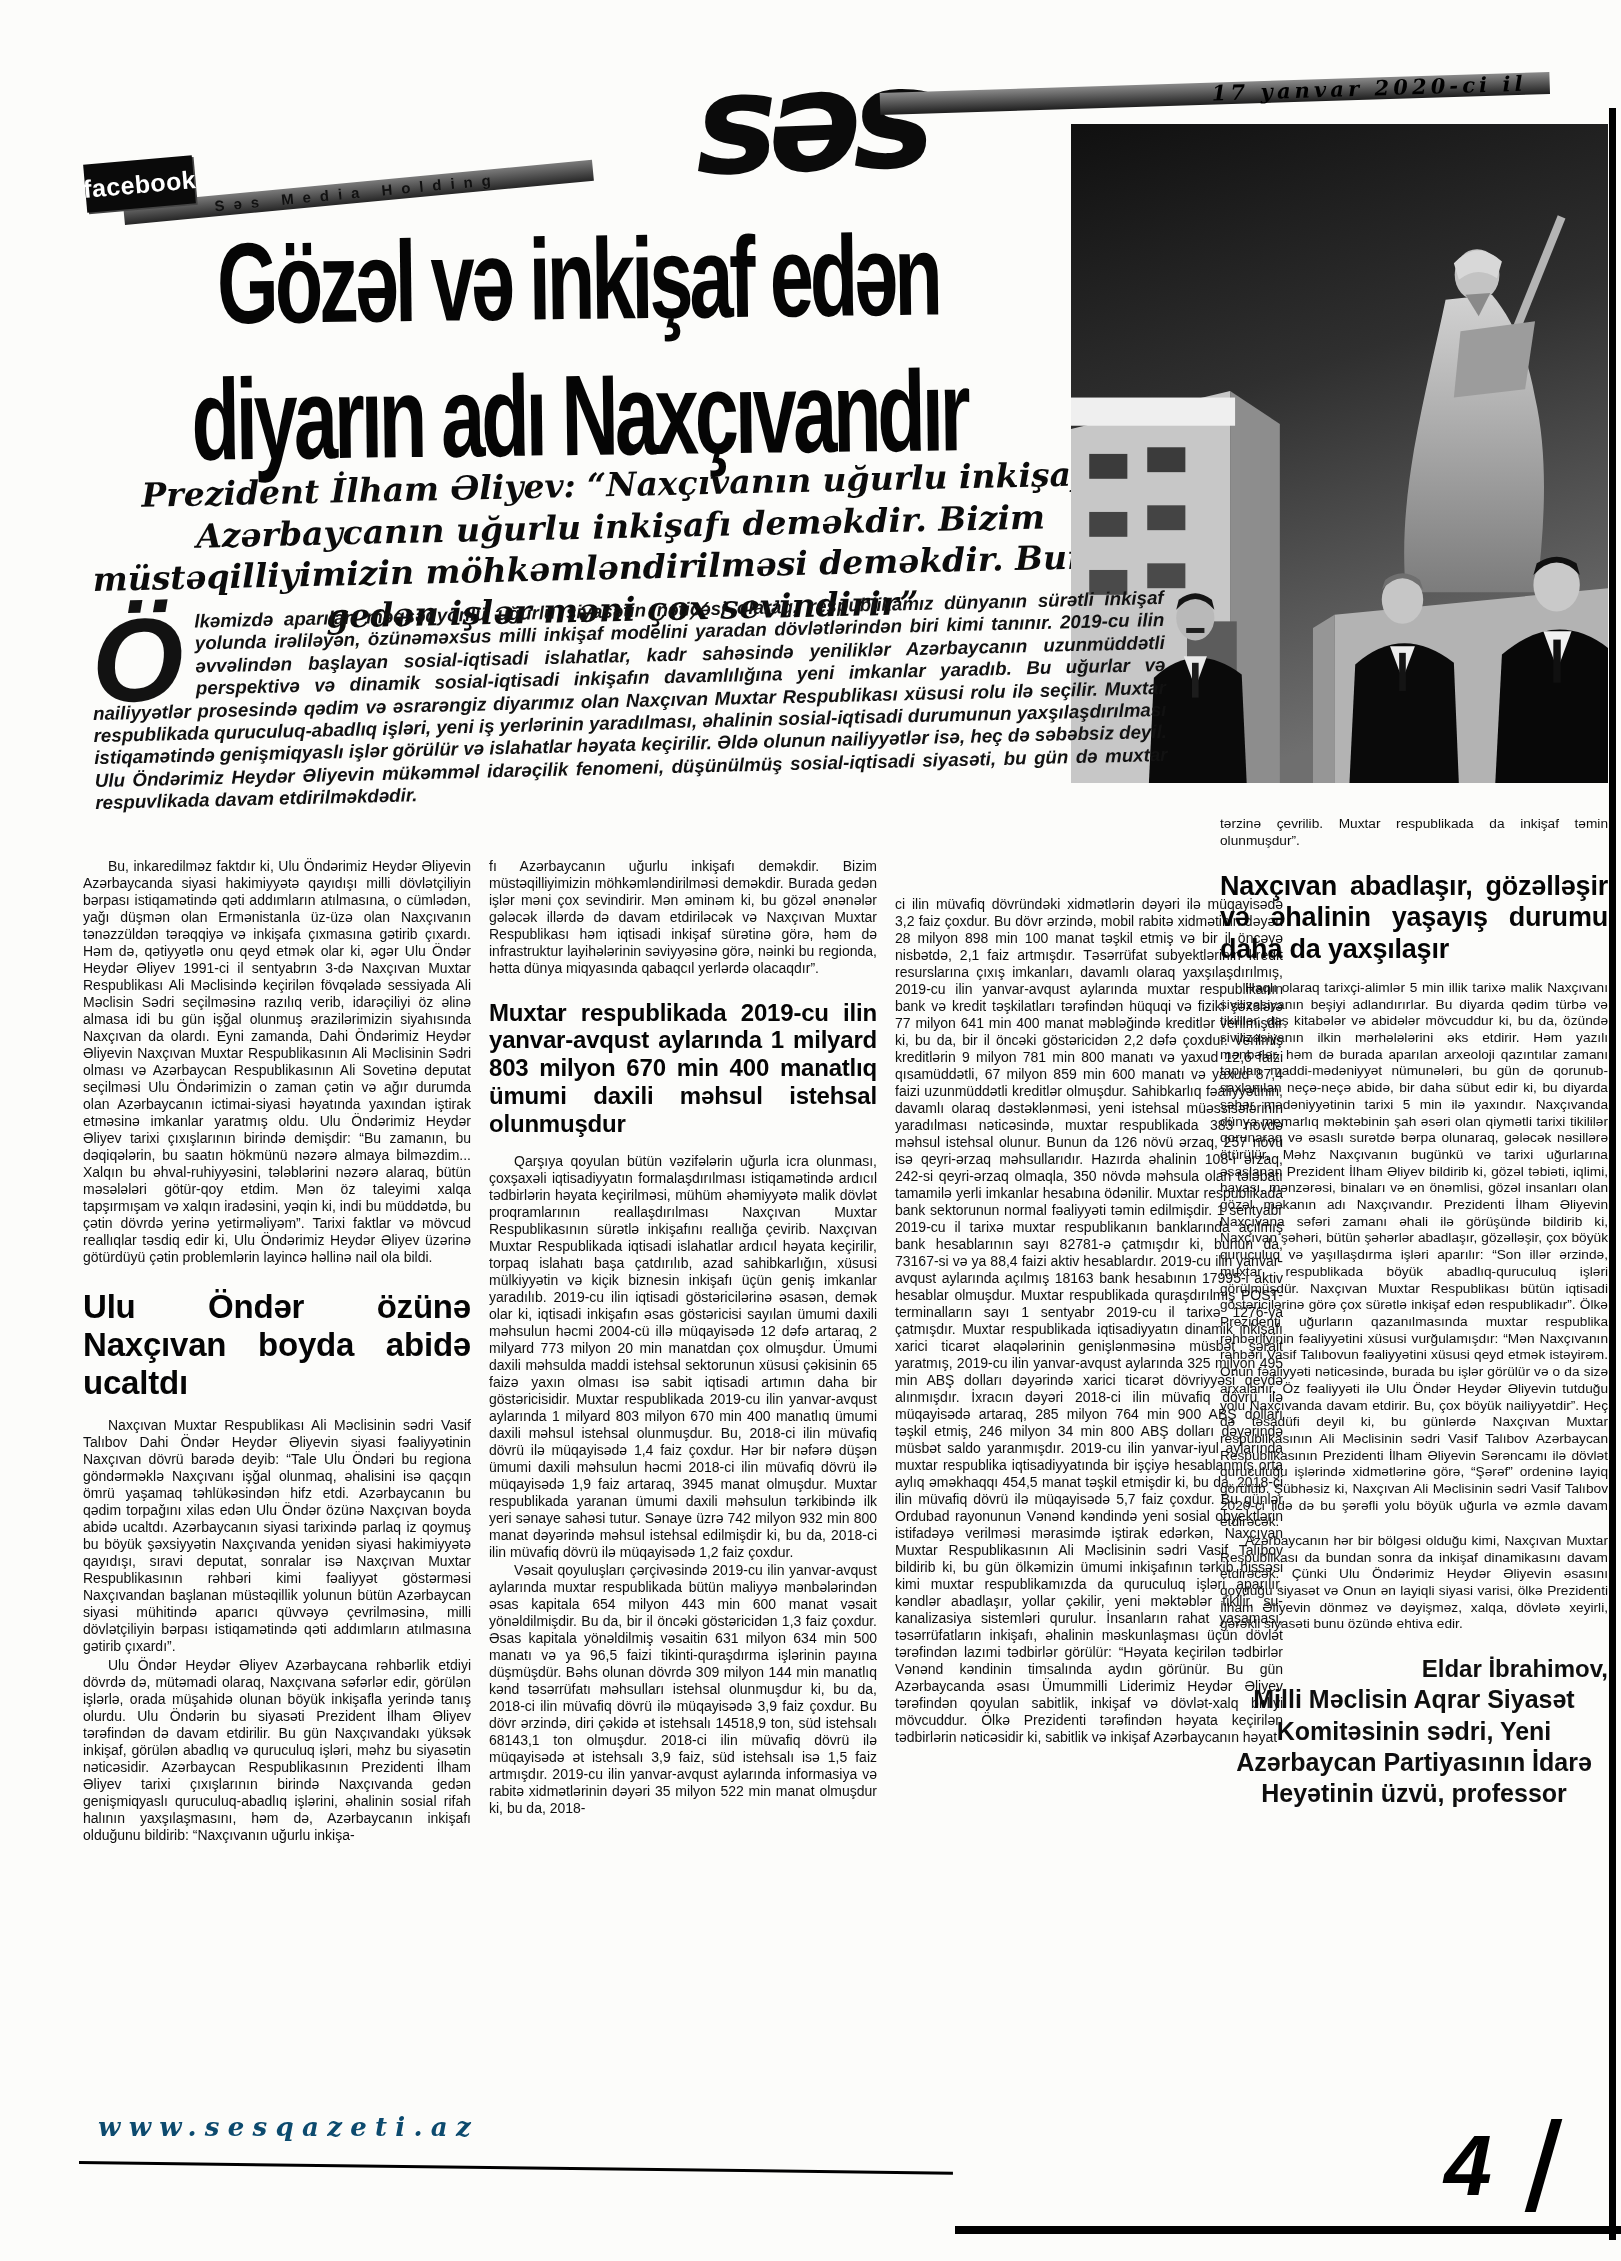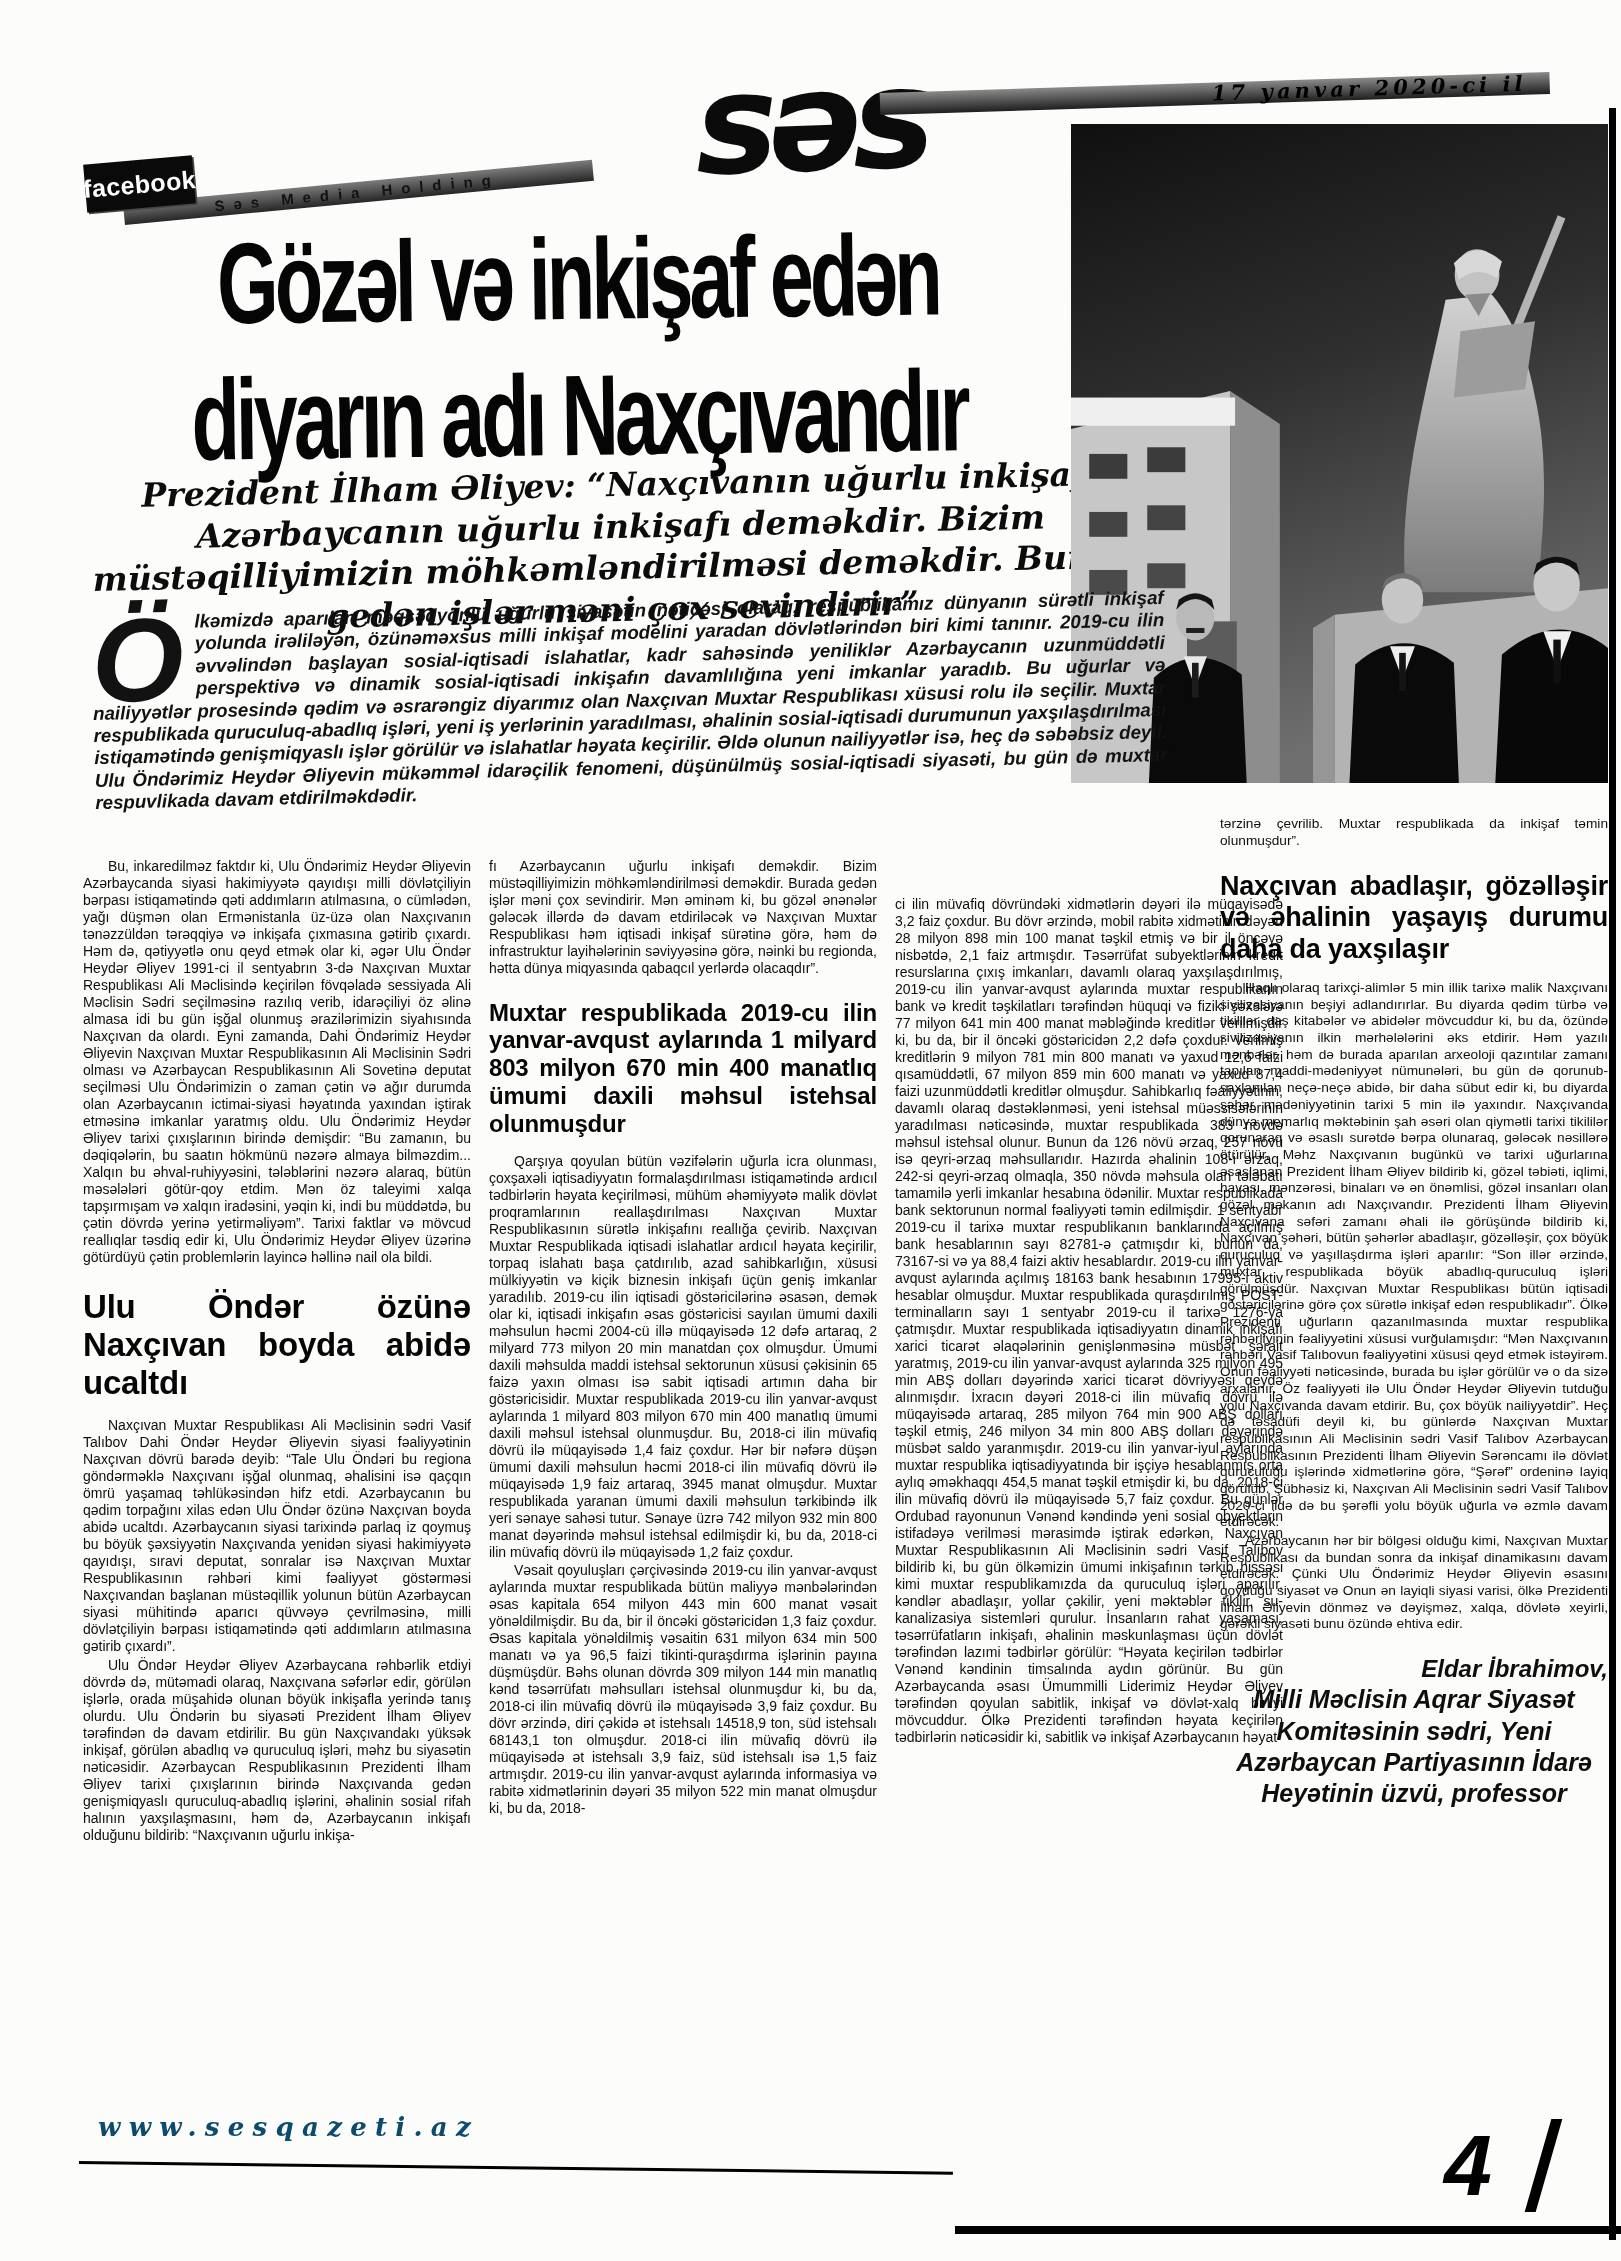--- a/index.html
+++ b/index.html
@@ -76,21 +76,21 @@
   .col p { margin:0 0 1.7px 0; }
   .col p.indent { text-indent:25px; }
   .col h3 { margin:21.6px 0 15px 0; font-weight:bold; line-height:1.16; letter-spacing:-0.2px; color:#050505; }
   .col1 { left:83px;  top:858px; }
   .col2 { left:489px;  top:858px; }
   .col3 { left:895px; top:872px;margin-top:24px; }
   .col4 { left:1220px; top:816px; font-size:13.7px; line-height:16.7px; }
   .col1 h3 { font-size:33px; }
   .col2 h3 { font-size:24px; }
   .col4 h3 { font-size:27px; }
-  .sig { margin-top:28px; font-style:italic; font-weight:bold; }
+  .sig { margin-top:28px; font-weight:bold; }
   .sig-name { text-align:right; font-size:24px; margin-bottom:6.6px; }
   .sig-title { text-align:center; font-size:25px; line-height:1.25; }
   
   .footer-url {
     position:absolute; left:98px; top:2112px;
     font-family:"DejaVu Serif", serif; font-style:italic; font-weight:bold;
     font-size:26px; letter-spacing:8.3px; color:#0c4a6e;
   }
   .footer-rule { position:absolute; left:79px; top:2161px; width:874px; height:3.3px; background:#000; transform:rotate(0.7deg); transform-origin:left center; }
   .page-num {

